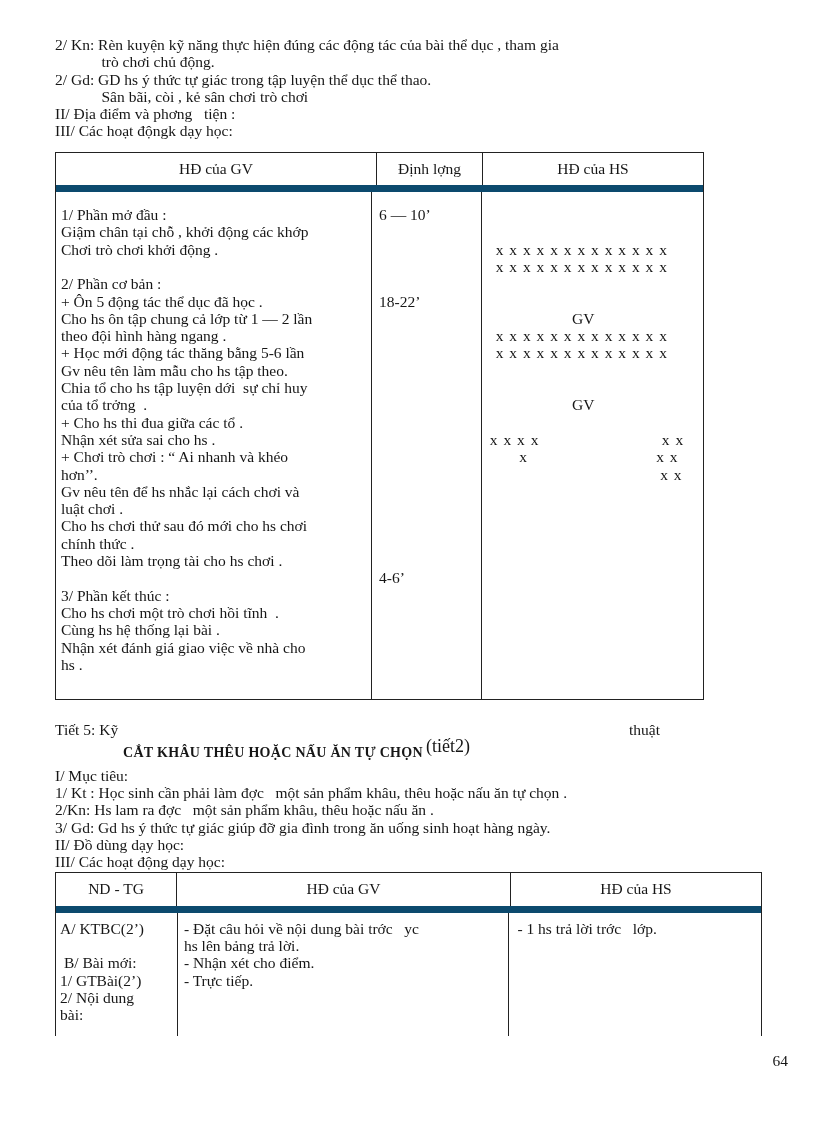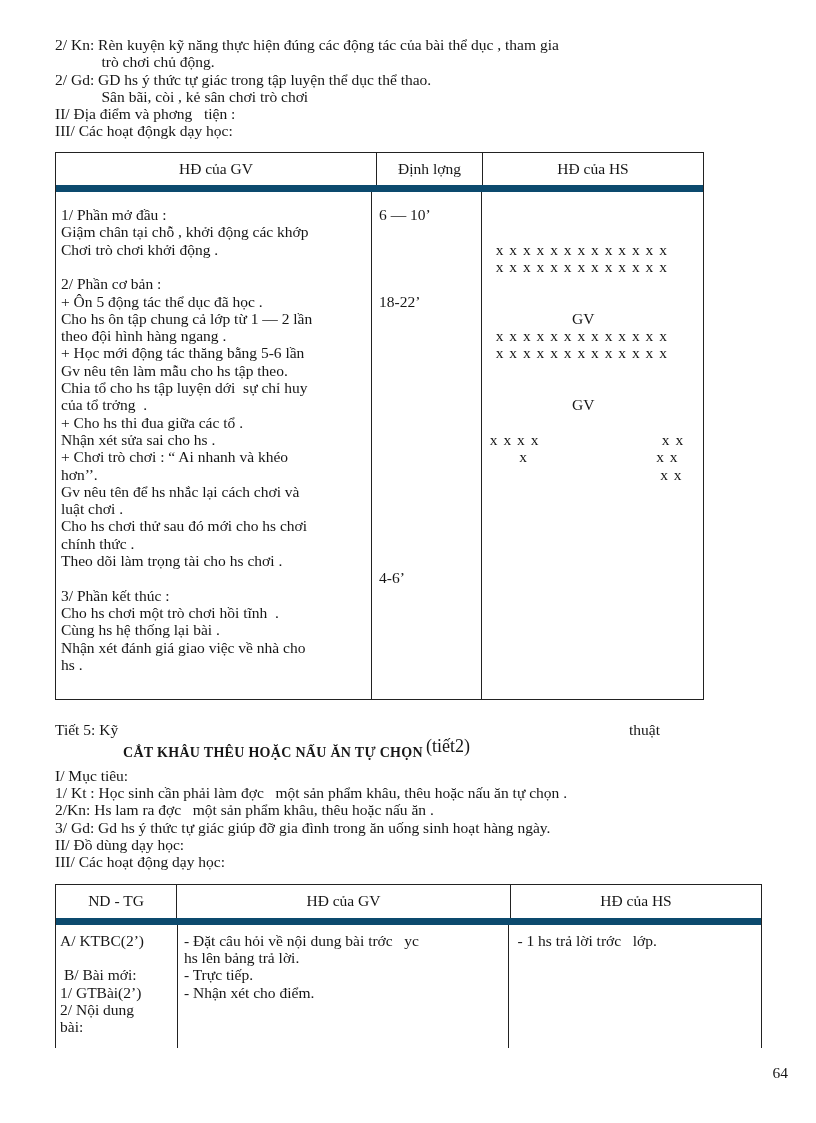--- a/index.html
+++ b/index.html
@@ -36,21 +36,21 @@
 
   .sec2-head { display: flex; margin-top: 21px; line-height: 17.3px; }
   .sec2-head .push { margin-left: auto; margin-right: 128px; }
 
   .sec2-title { padding-left: 68px; margin-top: 1px; line-height: 22px; }
   .sec2-title .ttl { font-weight: bold; font-size: 14px; letter-spacing: 0.3px; }
   .sec2-title .sup { position: relative; top: -5px; margin-left: 3px; font-size: 18px; }
 
   .sec2-body { margin-top: 3px; }
 
-  .t2 { width: 705px; margin-top: 14px; border-bottom: none; }
+  .t2 { width: 705px; margin-top: 2px; border-bottom: none; }
   .t2 .c1 { width: 120px; border-right: 1px solid #222; }
   .t2 .c2 { width: 333px; border-right: 1px solid #222; }
   .t2 .c3 { width: 250px; }
   .t2 .tbody .cell { padding-top: 7px; padding-bottom: 6px; min-height: 110px; }
   .t2 .tbody .c1 { padding-left: 4px; }
   .t2 .tbody .c2 { padding-left: 6px; }
   .t2 .tbody .c3 { padding-left: 8px; }
 
   .page-number { text-align: right; margin-top: 16px; line-height: 17.3px; }
 </style>
@@ -195,22 +195,22 @@
           <div class="line">A/ KTBC(2’)</div>
           <div class="line">&nbsp;</div>
           <div class="line"> B/ Bài mới:</div>
           <div class="line">1/ GTBài(2’)</div>
           <div class="line">2/ Nội dung</div>
           <div class="line">bài:</div>
         </div>
       <div class="cell c2">
           <div class="line">- Đặt câu hỏi về nội dung bài trớc   yc</div>
           <div class="line">hs lên bảng trả lời.</div>
+          <div class="line">- Nhận xét cho điểm.</div>
           <div class="line">- Trực tiếp.</div>
-          <div class="line">- Nhận xét cho điểm.</div>
         </div>
       <div class="cell c3">
           <div class="line">- 1 hs trả lời trớc   lớp.</div>
         </div>
     </div>
   </div>
 
   <div class="page-number">64</div>
 
 </div>

